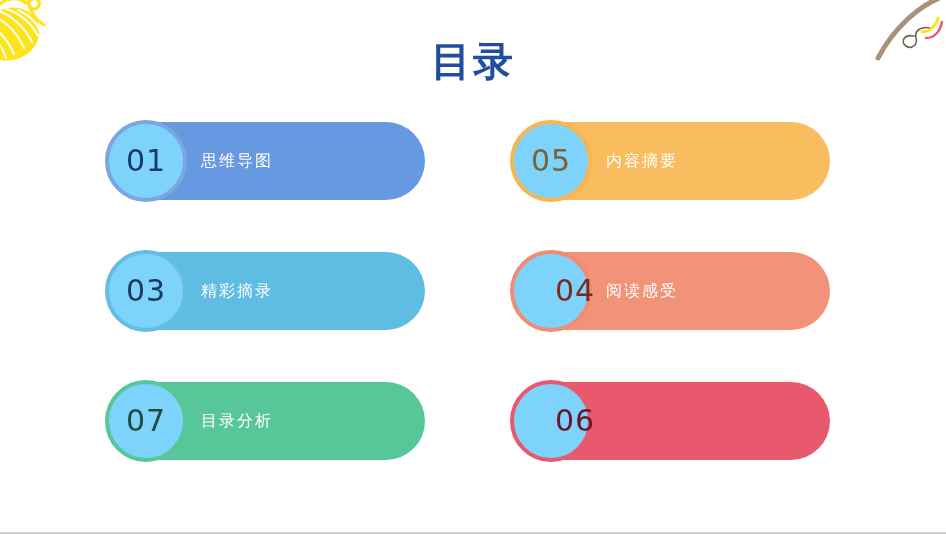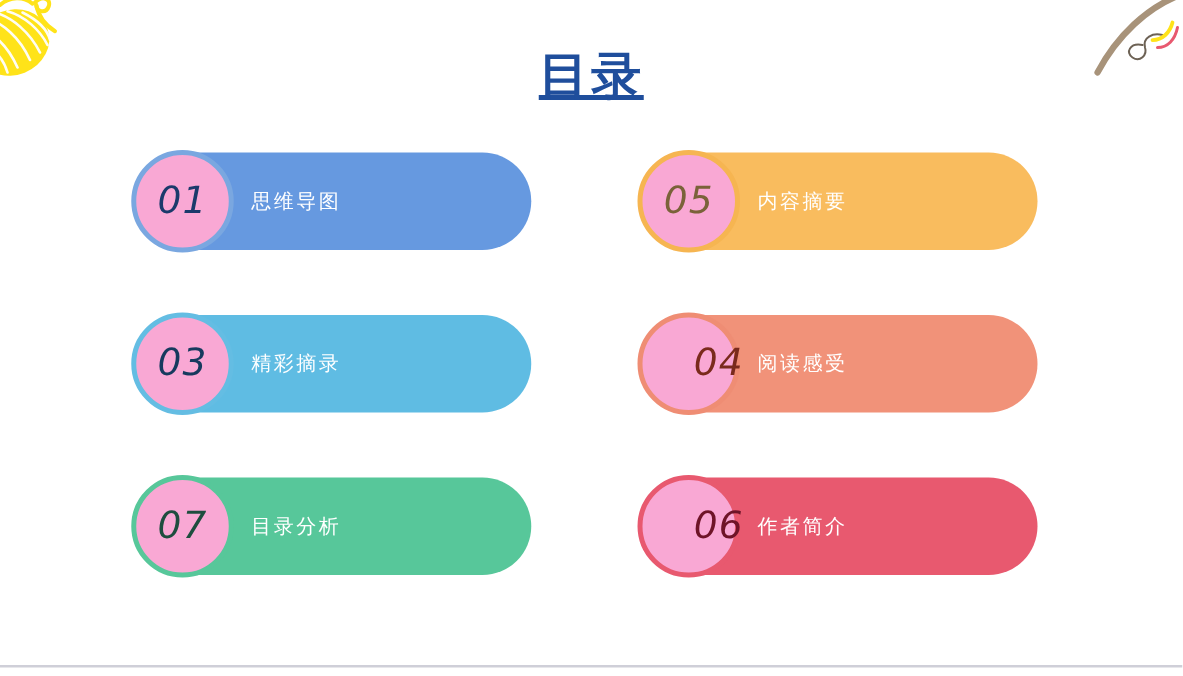--- a/index.html
+++ b/index.html
@@ -47,21 +47,20 @@
     top: 38px;
     left: 0;
     width: 946px;
     text-align: center;
     font-size: 40px;
     line-height: 46px;
     font-weight: bold;
     letter-spacing: 2px;
     color: #1F4E9C;
     font-family: "DejaVu Sans", "Liberation Sans", sans-serif;
-    text-decoration: underline;
   }
 
   
   .items {
     position: absolute;
     top: 120px;
     left: 0;
     width: 946px;
   }
   .row {
@@ -86,27 +85,26 @@
     border-radius: 39px;
   }
 
   .badge {
     position: absolute;
     left: 0;
     top: 0;
     width: 82px;
     height: 82px;
     border-radius: 50%;
-    background: #f9a8d4;
+    background: #7dd3fc;
     border: 4px solid #7aa7e0;
     box-sizing: border-box;
     display: flex;
     align-items: center;
     justify-content: center;
-    font-style: italic;
   }
   .badge-num {
     font-size: 30px;
     line-height: 30px;
     font-weight: 400;
     letter-spacing: 1px;
     font-family: "DejaVu Sans", "Liberation Sans", sans-serif;
   }
 
   .pill-label {
@@ -206,21 +204,20 @@
     <div class="row">
       <div class="cell col-left">
         <div class="pill" style="background: rgb(87, 199, 154);"></div>
         <div class="pill-label">目录分析</div>
         <div class="badge" style="border-color: rgb(87, 199, 154);">
           <span class="badge-num" style="color: rgb(30, 77, 62);">07</span>
         </div>
       </div>
       <div class="cell col-right">
         <div class="pill" style="background: rgb(232, 89, 111);"></div>
-        <div class="pill-label">作者简介</div>
         <div class="badge" style="border-color: rgb(232, 89, 111);">
           <span class="badge-num" style="color: rgb(110, 20, 40); margin-left: 48px;">06</span>
         </div>
       </div>
     </div>
 
   </div>
 
   <div class="bottom-rule" style="background: rgb(207, 207, 216);"></div>
 </div>

